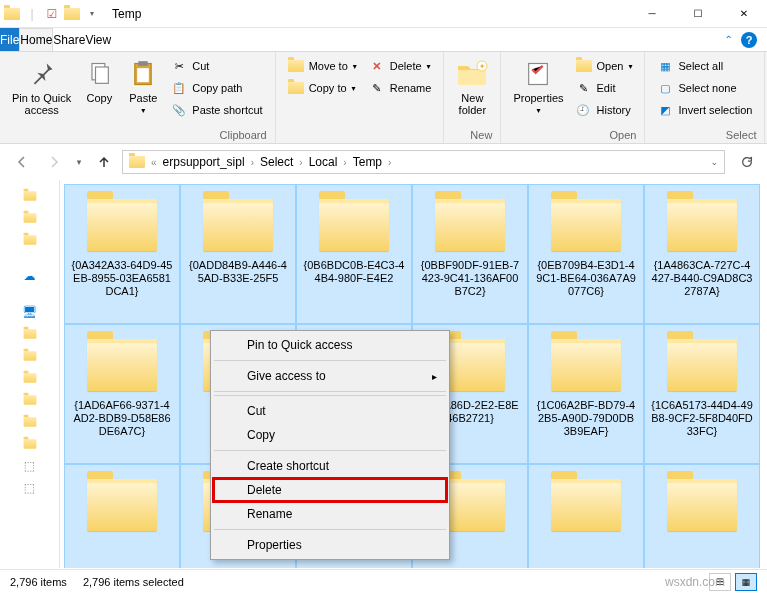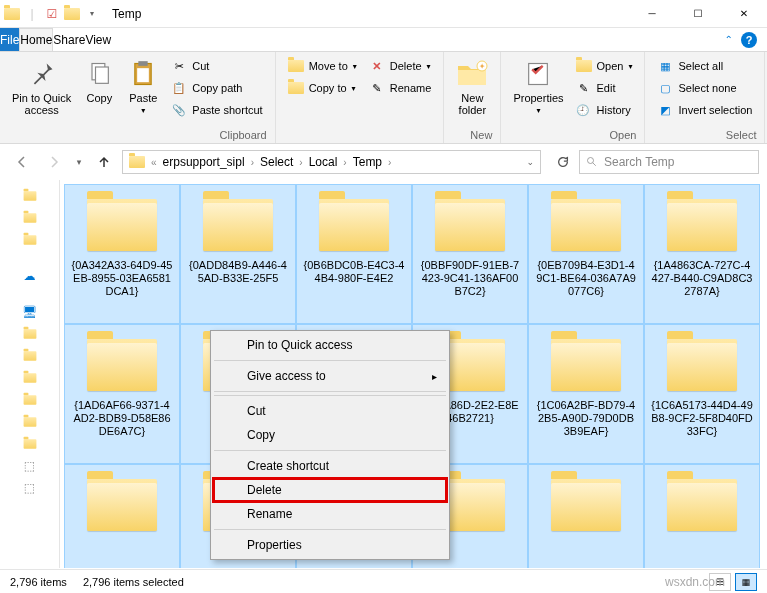--- a/index.html
+++ b/index.html
@@ -292,27 +292,20 @@
     <span class="bc-sep">›</span>
     <span class="breadcrumb-item">Temp</span>
     <span class="bc-sep">›</span>
     <span style="flex:1"></span>
     <span style="font-size:9px;color:#666;padding:0 4px">⌄</span>
   </div>
   <div class="refresh-btn">
     <svg width="14" height="14" viewBox="0 0 16 16">
         <path fill="none" stroke="#555" stroke-width="1.5" d="M13 8a5 5 0 11-2-4l2-1v4h-4"></path>
       </svg>
-  </div>
-  <div class="search-box">
-    <svg width="12" height="12" viewBox="0 0 16 16">
-        <circle cx="6" cy="6" r="4" fill="none" stroke="#888"></circle>
-        <path stroke="#888" d="M9 9l4 4"></path>
-      </svg>
-    <span>Search Temp</span>
   </div>
 </div>
 
 <div class="content">
   <div class="nav-pane">
     <div class="nav-item">
         <span class="folder-icon-small"></span>
       </div>
     <div class="nav-item">
         <span class="folder-icon-small"></span>

